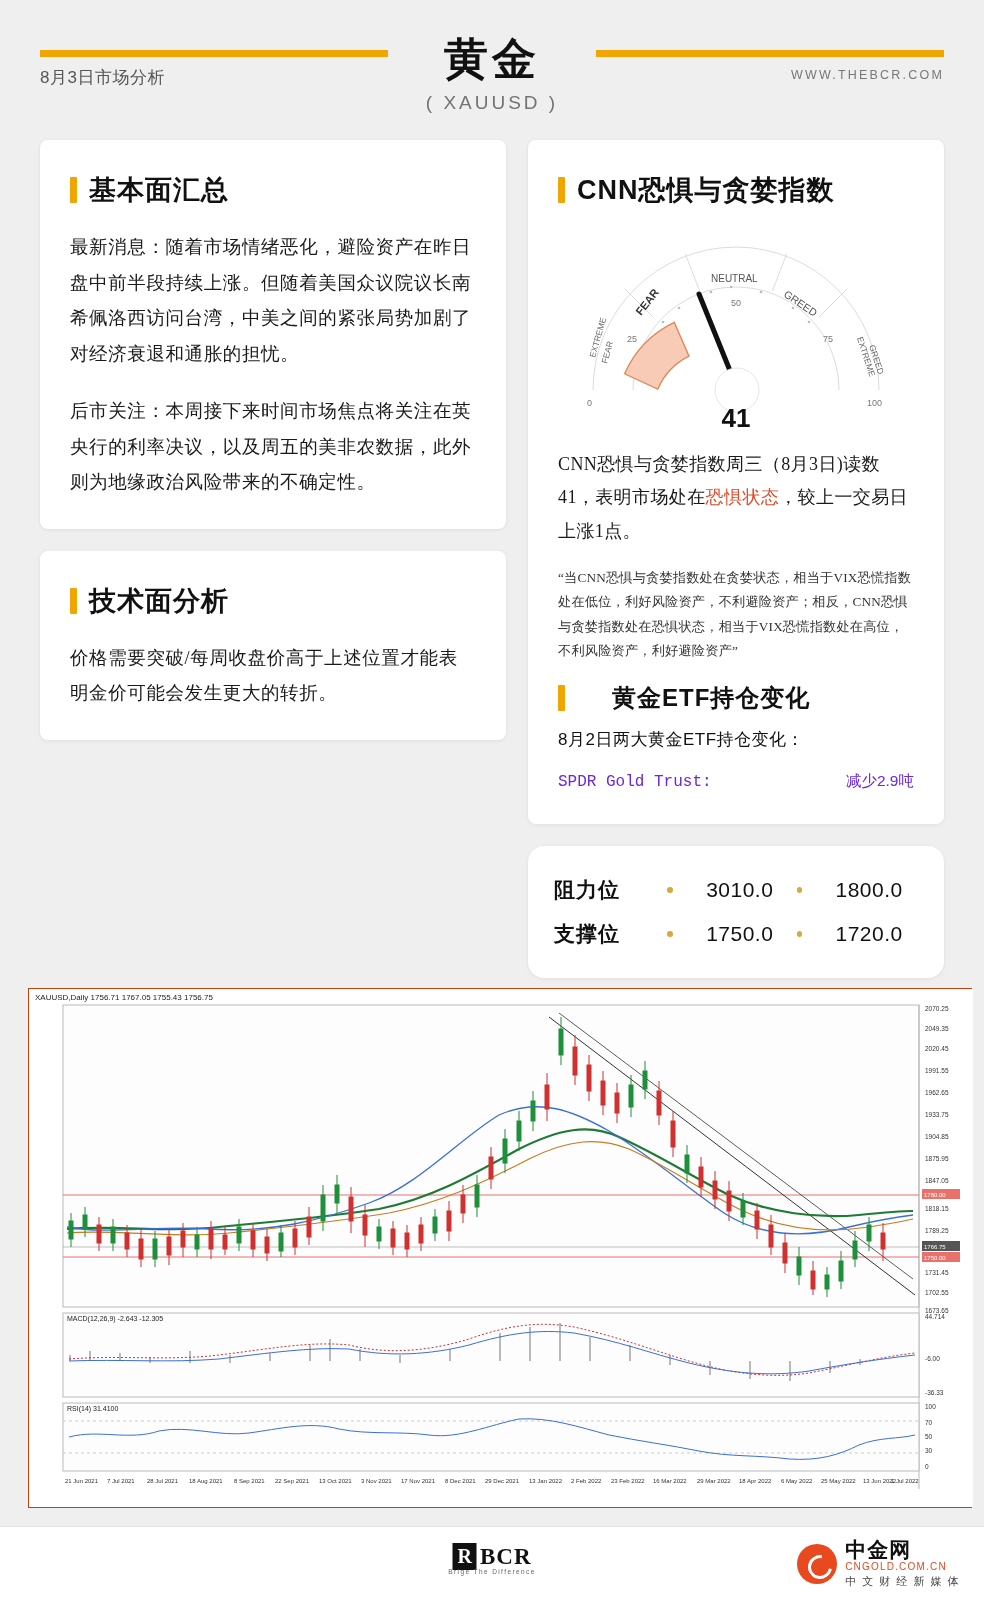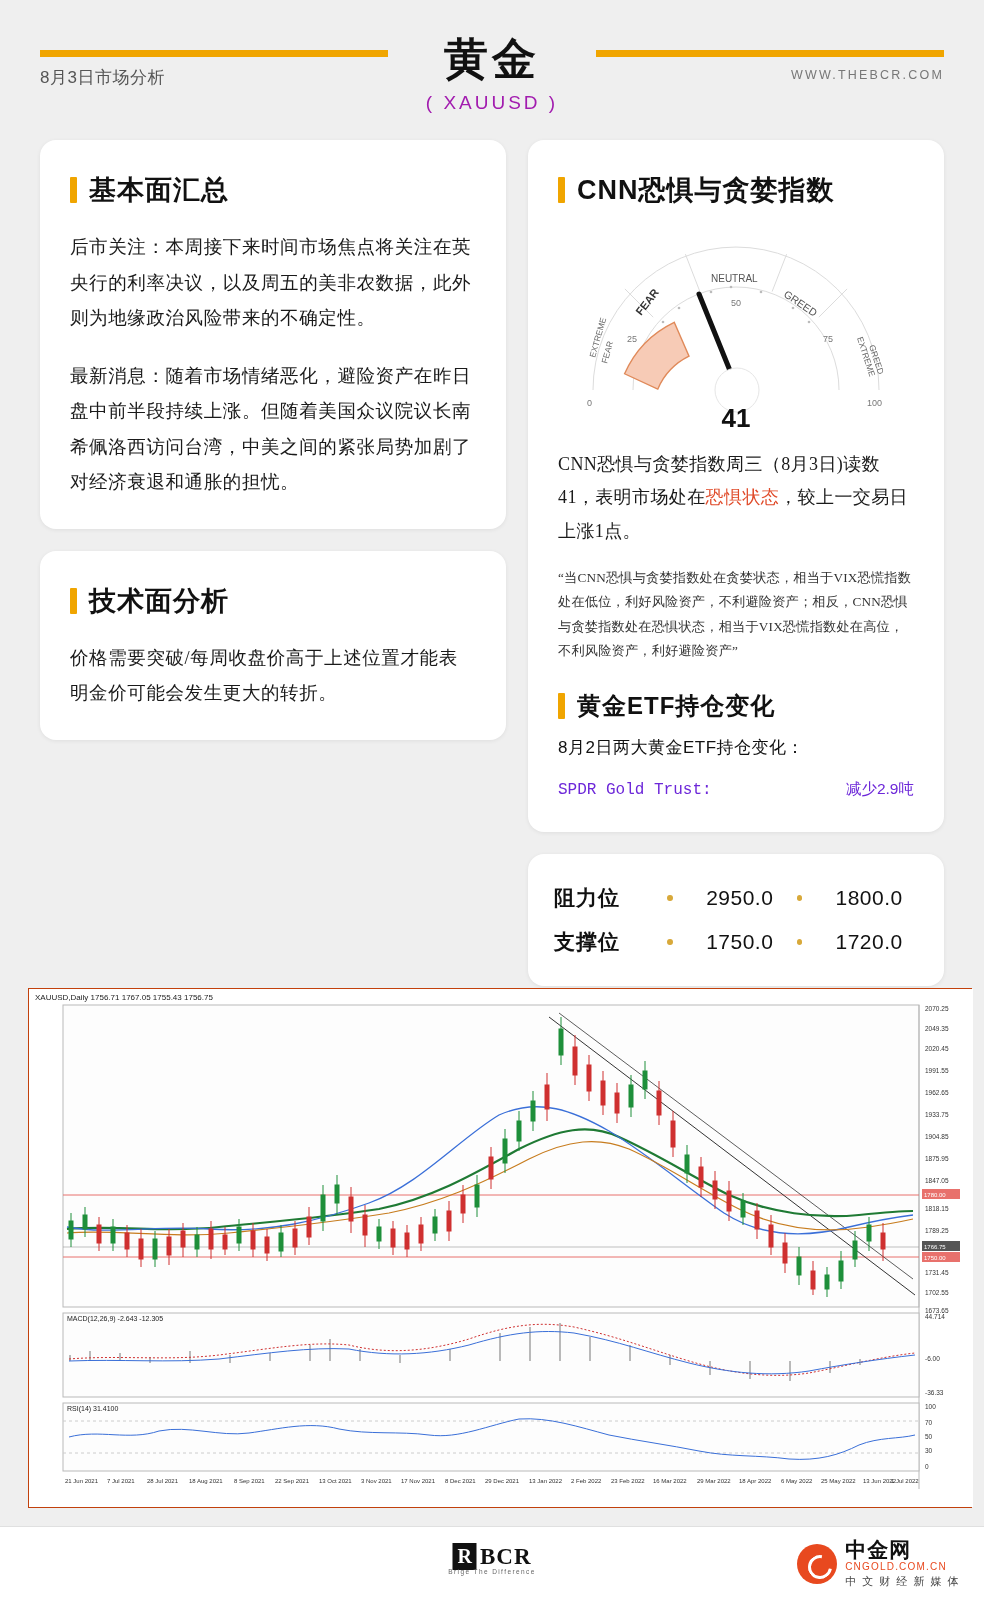--- a/index.html
+++ b/index.html
@@ -49,34 +49,34 @@
     font-weight: bold;
     letter-spacing: 4px;
     color: #111;
   }
   .hdr-symbol {
     position: absolute;
     left: 0; right: 0; top: 92px;
     text-align: center;
     font-size: 19px;
     letter-spacing: 3px;
-    color: #a21caf;
+    color: #737373;
   }
   
   .cols {
     position: relative;
     padding: 12px 40px 0 40px;
     display: flex;
     gap: 22px;
   }
   .col-left { width: 466px; }
   .col-right { width: 396px; flex: 1; }
   .card {
     background: #fff;
-    border-radius: 16px;
+    border-radius: 8px;
     box-shadow: 0 1px 4px rgba(0,0,0,0.07);
     padding: 26px 30px 28px 30px;
     margin-bottom: 22px;
   }
   .sec-title {
     display: flex;
     align-items: center;
     font-size: 27px;
     font-weight: bold;
     color: #111;
@@ -286,22 +286,22 @@
 
 <div class="cols">
 
   <div class="col-left">
 
     <div class="card">
       <div class="sec-title">
         <span class="tick"></span>
         <span>基本面汇总</span>
       </div>
+      <p class="body-text">最新消息：随着市场情绪恶化，避险资产在昨日盘中前半段持续上涨。但随着美国众议院议长南希佩洛西访问台湾，中美之间的紧张局势加剧了对经济衰退和通胀的担忧。</p>
       <p class="body-text">后市关注：本周接下来时间市场焦点将关注在英央行的利率决议，以及周五的美非农数据，此外则为地缘政治风险带来的不确定性。</p>
-      <p class="body-text">最新消息：随着市场情绪恶化，避险资产在昨日盘中前半段持续上涨。但随着美国众议院议长南希佩洛西访问台湾，中美之间的紧张局势加剧了对经济衰退和通胀的担忧。</p>
     </div>
 
     <div class="card">
       <div class="sec-title">
         <span class="tick"></span>
         <span>技术面分析</span>
       </div>
       <p class="body-text">价格需要突破/每周收盘价高于上述位置才能表明金价可能会发生更大的转折。</p>
     </div>
 
@@ -360,36 +360,36 @@
           <text x="296" y="176" font-size="9" fill="#777">100</text>
         </svg>
         <div class="gauge-value">41</div>
       </div>
 
       <p class="cnn-text">
         <span>CNN恐惧与贪婪指数周三（8月3日)读数41，表明市场处在</span><span class="hl">恐惧状态</span><span>，较上一交易日上涨1点。</span>
       </p>
       <p class="cnn-quote">“当CNN恐惧与贪婪指数处在贪婪状态，相当于VIX恐慌指数处在低位，利好风险资产，不利避险资产；相反，CNN恐惧与贪婪指数处在恐惧状态，相当于VIX恐慌指数处在高位，不利风险资产，利好避险资产”</p>
 
-      <div class="sec-title small" style="margin-top:26px;">
+      <div class="sec-title small" style="margin-top:18px;gap:35px;">
         <span class="tick"></span>
         <span>黄金ETF持仓变化</span>
       </div>
       <div class="etf-lead">8月2日两大黄金ETF持仓变化：</div>
       <div class="etf-row">
         <span>SPDR Gold Trust:</span>
         <span class="val">减少2.9吨</span>
       </div>
     </div>
 
     <div class="levels-card">
       <div class="lv-row">
         <span class="lv-label">阻力位</span>
         <span class="lv-dot"></span>
-        <span class="lv-val">2950.0</span>
+        <span class="lv-val">3010.0</span>
         <span class="lv-dot"></span>
         <span class="lv-val">1800.0</span>
       </div>
       <div class="lv-row">
         <span class="lv-label">支撑位</span>
         <span class="lv-dot"></span>
         <span class="lv-val">1750.0</span>
         <span class="lv-dot"></span>
         <span class="lv-val">1720.0</span>
       </div>

